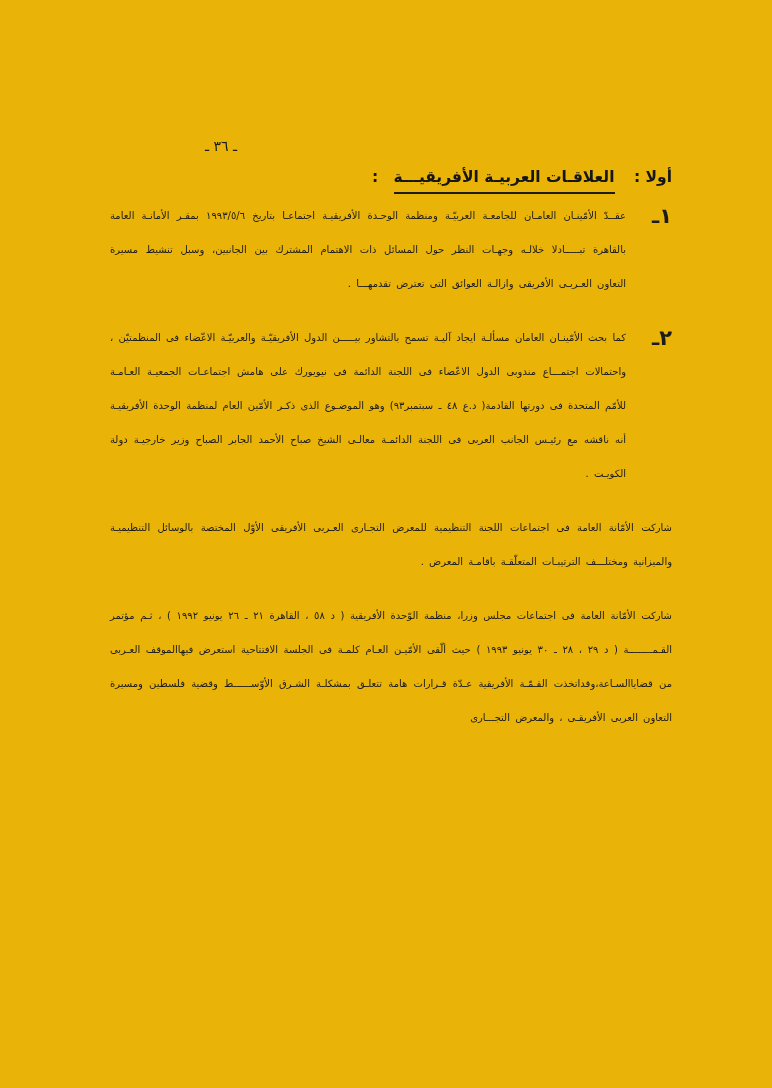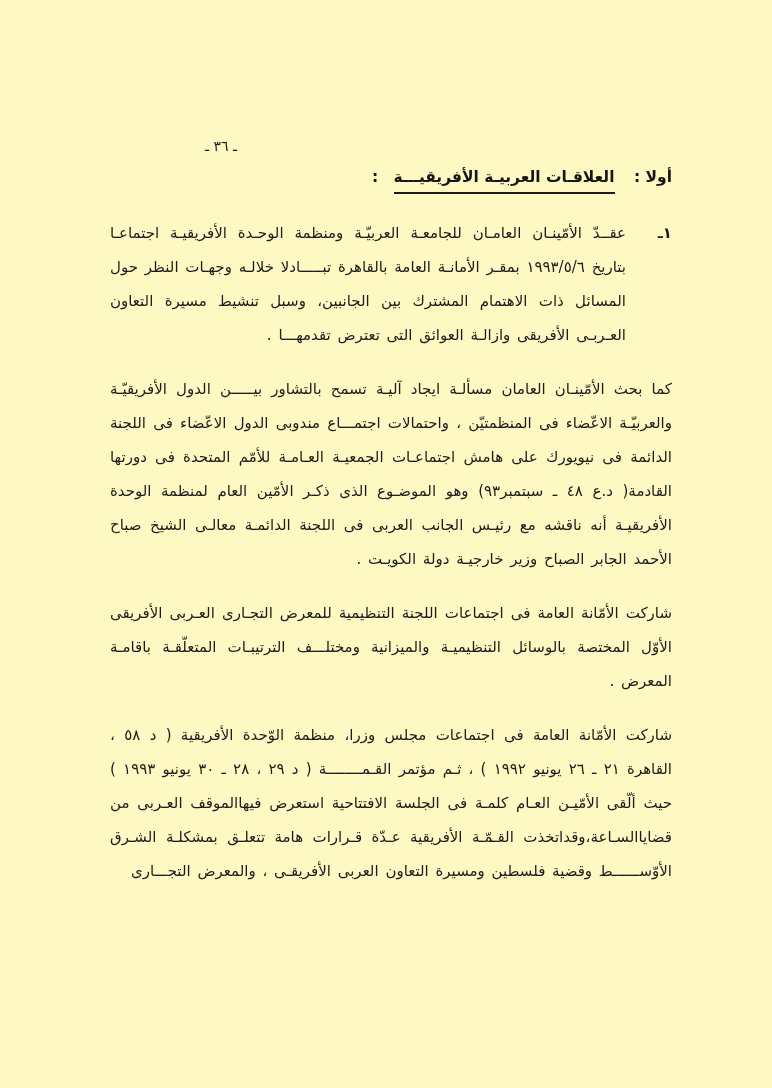--- a/index.html
+++ b/index.html
@@ -5,21 +5,21 @@
   html, body {
     margin: 0;
     padding: 0;
     background: #e9e9e9;
   }
   .page {
     position: relative;
     width: 772px;
     height: 1088px;
     margin: 0 auto;
-    background: #fef9c3;
+    background: #eab308;
     font-family: "DejaVu Sans", sans-serif;
     color: #161616;
     overflow: hidden;
     box-sizing: border-box;
     padding-left: 15px;
   }
   .page-number {
     position: absolute;
     top: 138px;
     left: 205px;
@@ -31,49 +31,49 @@
   .content {
     position: absolute;
     top: 168px;
     right: 100px;
     left: 110px;
     direction: rtl;
   }
   .heading {
     font-size: 15.5px;
     font-weight: bold;
-    margin-bottom: 30px;
+    margin-bottom: 13px;
     white-space: nowrap;
   }
   .heading .prefix {
     margin-left: 14px;
   }
   .heading .title {
     border-bottom: 2px solid #1c1c1c;
     padding-bottom: 6px;
   }
   .heading .suffix {
     margin-right: 10px;
   }
   .para {
     display: flex;
     direction: rtl;
     margin-bottom: 20px;
   }
   .marker {
     flex: 0 0 46px;
-    font-size: 15px;
+    font-size: 21px;
     font-weight: bold;
     line-height: 34px;
     color: #1c1c1c;
   }
   .ptext {
     flex: 1;
     margin: 0;
-    font-size: 15px;
+    font-size: 10px;
     line-height: 34px;
     text-align: justify;
     text-justify: inter-word;
     word-spacing: 2px;
     color: #1c1c1c;
   }
 </style>
 </head>
 <body>
 
@@ -88,20 +88,21 @@
       <span class="title">العلاقـات العربيـة الأفريقيـــة</span>
       <span class="suffix">:</span>
     </div>
 
     <div class="para">
       <span class="marker">١ـ</span>
       <p class="ptext">عقــدّ  الأمّينـان  العامـان  للجامعـة العربيّـة ومنظمة الوحـدة الأفريقيـة اجتماعـا بتاريخ ١٩٩٣/٥/٦  بمقـر الأمانـة العامة بالقاهرة تبـــــادلا خلالـه وجهـات النظر حول المسائل ذات الاهتمام المشترك بين الجانبين، وسبل تنشيط مسيرة التعاون العـربـى الأفريقى وازالـة العوائق التى تعترض تقدمهـــا .</p>
     </div>
 
     <div class="para">
+      <span class="marker">٢ـ</span>
       <p class="ptext">كما بحث الأمّينـان العامان مسألـة ايجاد آليـة تسمح  بالتشاور  بيـــــن الدول الأفريقيّـة والعربيّـة الاعّضاء  فى المنظمتيّن  ،  واحتمالات اجتمـــاع مندوبى الدول الاعّضاء  فى اللجنة الدائمة فى نيويورك على هامش اجتماعـات الجمعيـة العـامـة للأمّم المتحدة فى دورتها القادمة( د.ع  ٤٨  ـ  سبتمبر٩٣) وهو الموضـوع الذى ذكـر الأمّين العام لمنظمة الوحدة الأفريقيـة أنه ناقشه مع رئيـس الجانب العربى فى اللجنة الدائمـة معالـى الشيخ صباح الأحمد الجابر الصباح  وزير خارجيـة دولة الكويـت .</p>
     </div>
 
     <div class="para">
       <p class="ptext">شاركت الأمّانة العامة فى اجتماعات اللجنة التنظيمية للمعرض التجـارى العـربى الأفريقى الأوّل المختصة بالوسائل التنظيميـة والميزانية ومختلـــف الترتيبـات المتعلّقـة باقامـة المعرض .</p>
     </div>
 
     <div class="para">
       <p class="ptext">شاركت الأمّانة العامة فى اجتماعات مجلس وزرا،  منظمة الوّحدة الأفريقية ( د ٥٨ ،  القاهرة ٢١ ـ ٢٦ يونيو ١٩٩٢ )  ،   ثـم مؤتمر القـمــــــــة ( د ٢٩ ،  ٢٨ ـ  ٣٠ يونيو ١٩٩٣ )   حيث ألّقى الأمّيـن العـام كلمـة فى الجلسة الافتتاحية  استعرض فيهاالموقف العـربى من قضاياالسـاعة،وقداتخذت القـمّـة الأفريقية عـدّة قـرارات هامة تتعلـق بمشكلـة الشـرق الأوّســــــط وقضية  فلسطين ومسيرة التعاون العربى الأفريقـى ، والمعرض التجـــارى</p>
     </div>

